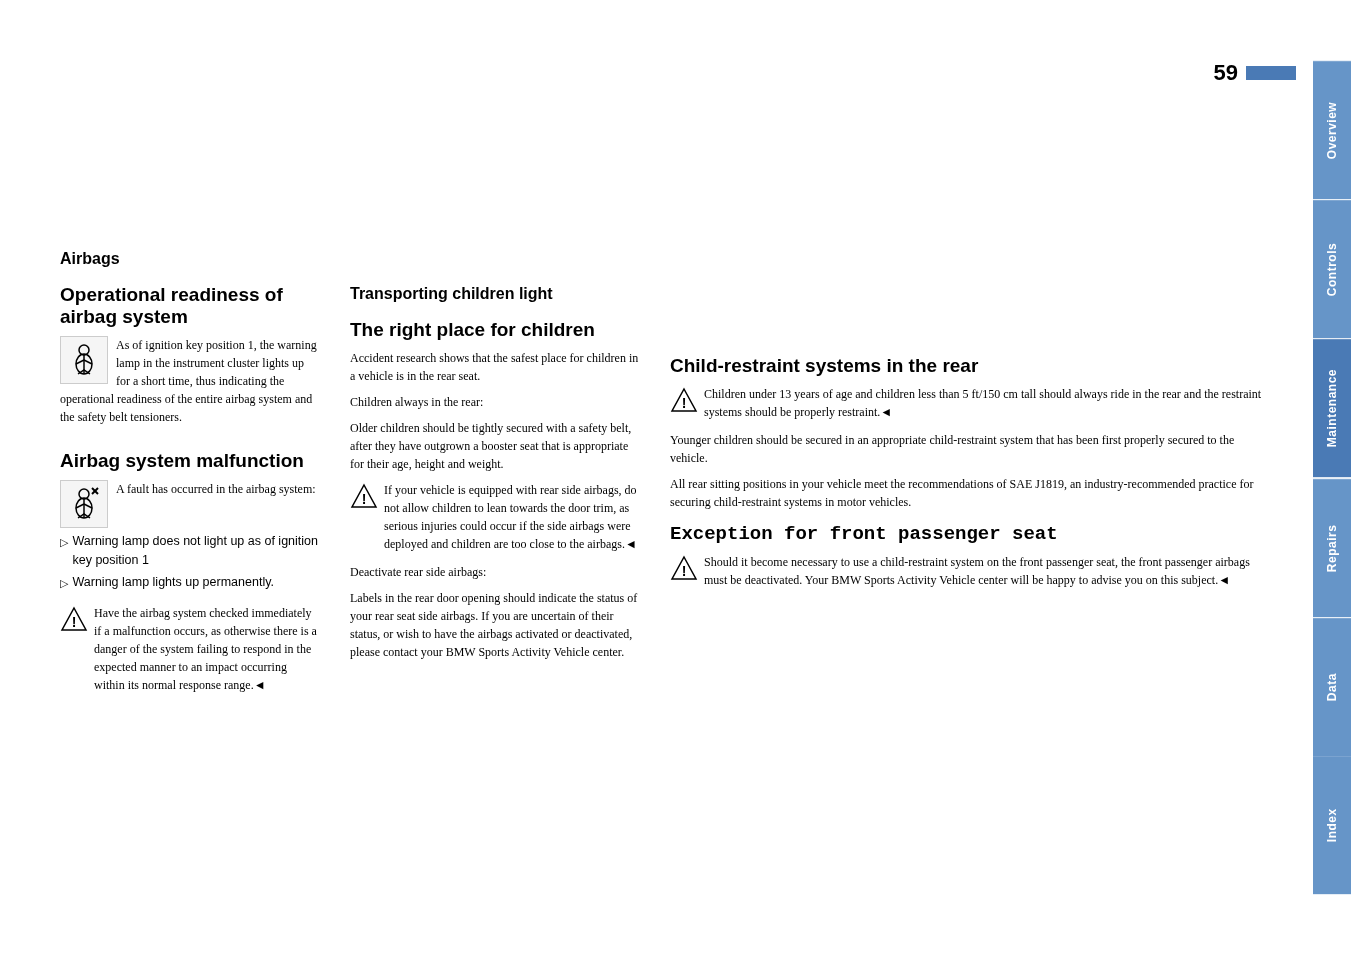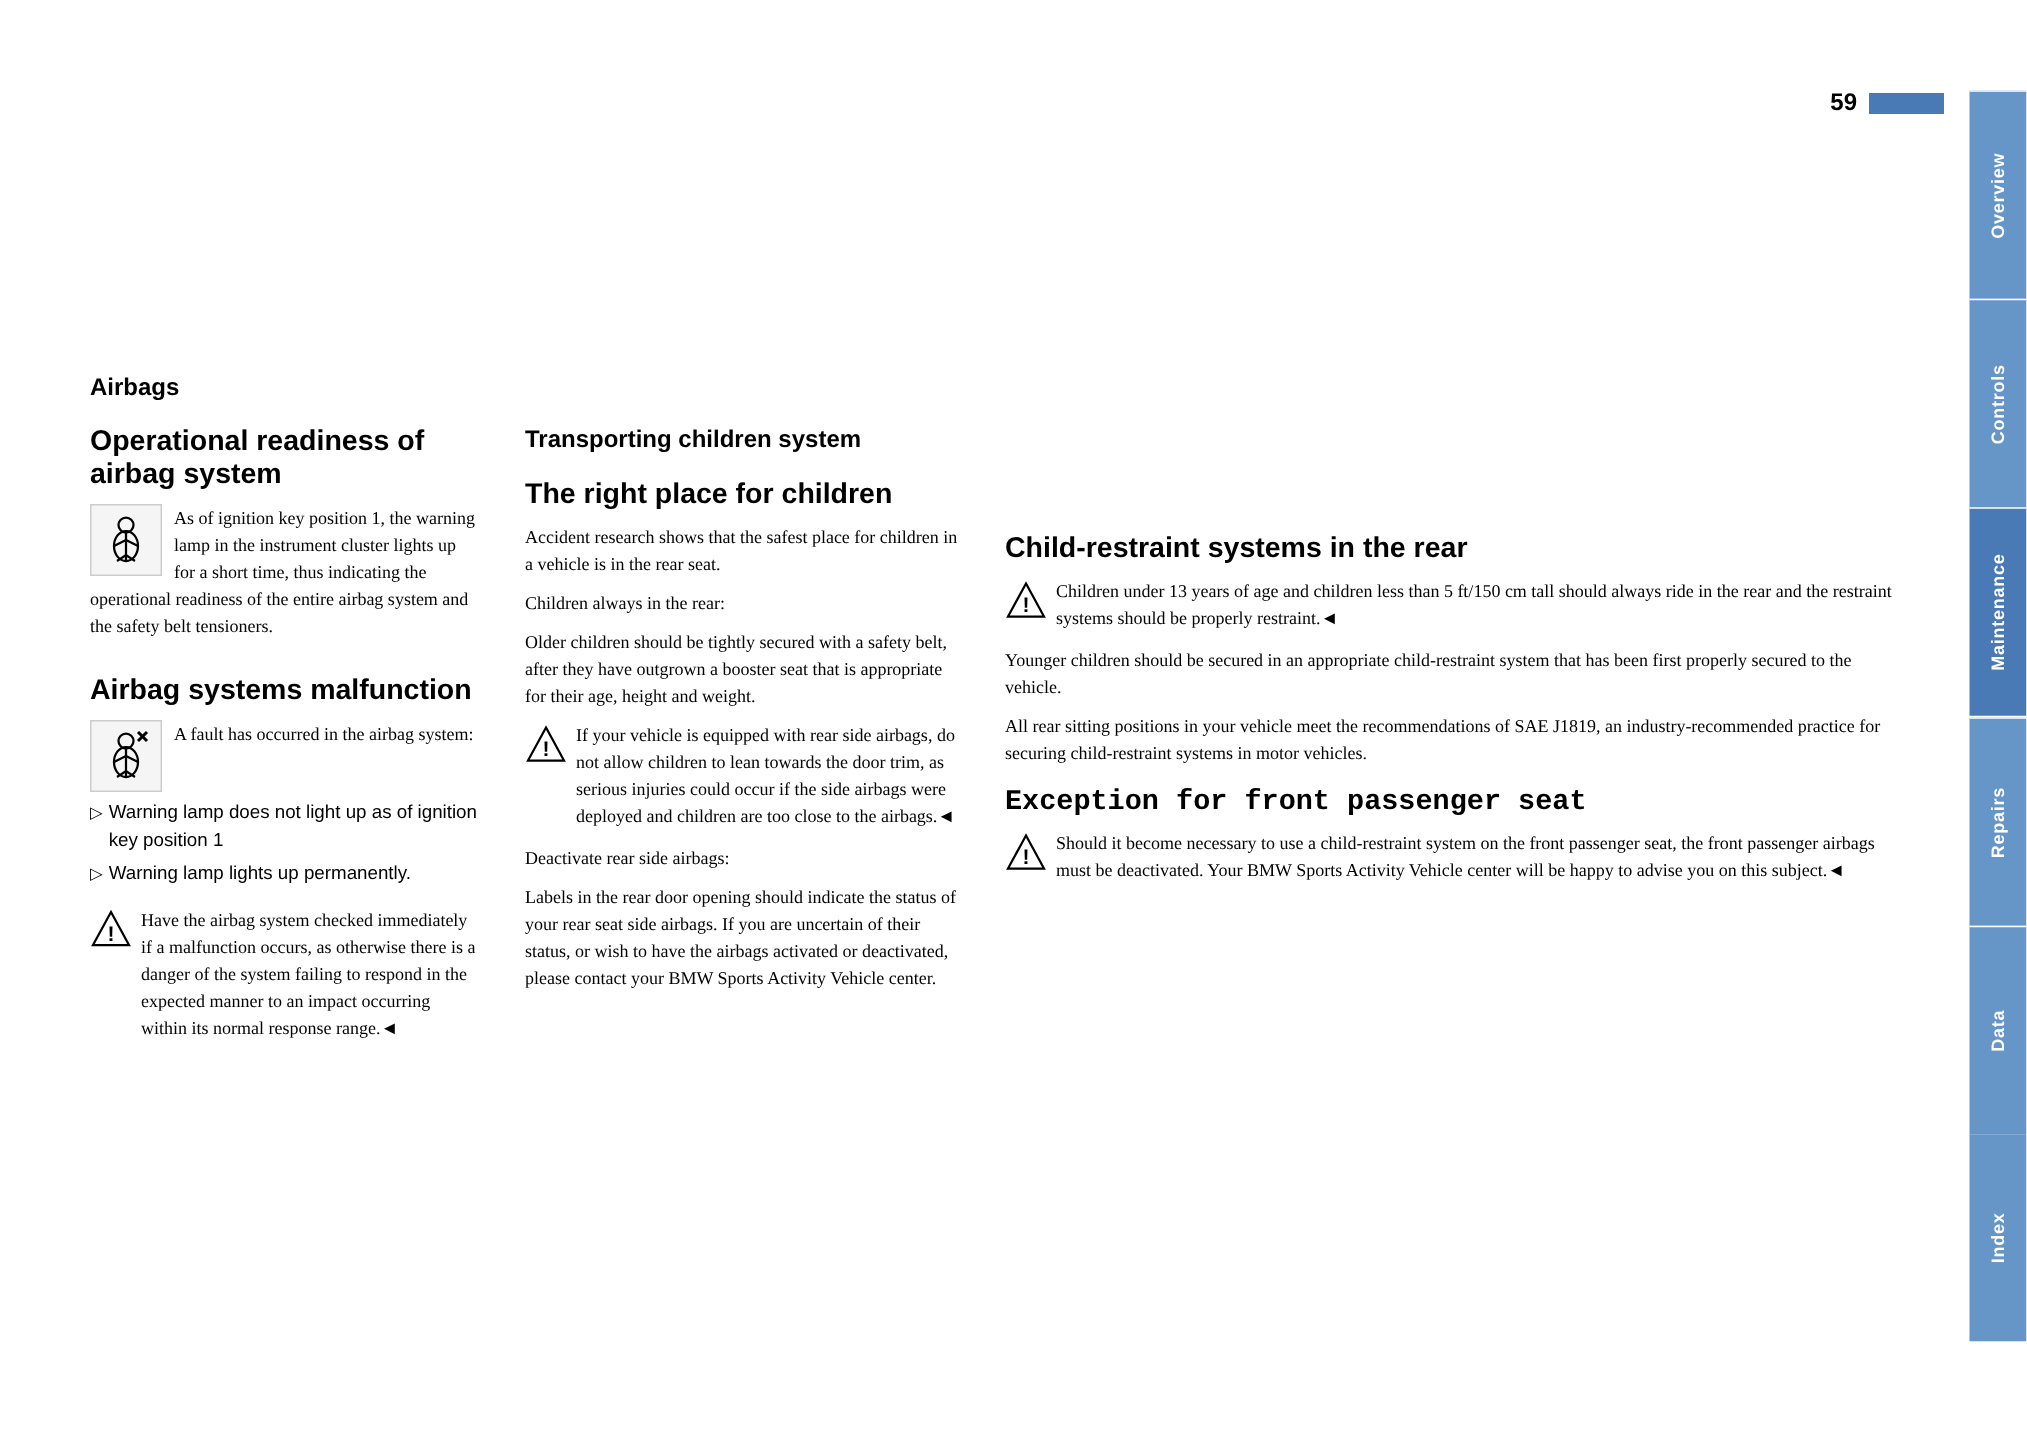--- a/index.html
+++ b/index.html
@@ -151,21 +151,21 @@
       font-size: 11px;
       margin-top: 2px;
     }
   </style>
 </head>
 <body>
 
 <div class="page-container">
 
   <div class="page-number-area" style="position:absolute;top:60px;right:55px;display:flex;align-items:center;gap:8px;">
-    <span style="font-size:16px;font-weight:bold;">59</span>
+    <span style="font-size:22px;font-weight:bold;">59</span>
     <div class="page-bar"></div>
   </div>
 
   <div class="main-content">
 
     <div class="left-column">
       <h2 class="section-title">Airbags</h2>
 
       <div class="clearfix" style="margin-bottom:16px;">
         <h3 class="subsection-title">
@@ -183,21 +183,21 @@
               <path d="M12 32 L18 28 L24 32" fill="none" stroke="#000" stroke-width="1.5"></path>
 
             </svg>
           </div>
           <p>As of ignition key position 1, the warning lamp in the instrument cluster lights up for a short time, thus indicating the operational readiness of the entire airbag system and the safety belt tensioners.</p>
         </div>
       </div>
 
       <div style="margin-bottom:12px;">
         <h3 class="subsection-title">
-          <span>Airbag systems malfunction</span>
+          <span>Airbag system malfunction</span>
         </h3>
         <div class="clearfix">
           <div class="icon-box">
             <svg width="36" height="36" viewBox="0 0 36 36">
               <circle cx="18" cy="8" r="5" fill="none" stroke="#000" stroke-width="1.5"></circle>
               <ellipse cx="18" cy="22" rx="8" ry="10" fill="none" stroke="#000" stroke-width="1.5"></ellipse>
               <line x1="18" y1="13" x2="18" y2="32" stroke="#000" stroke-width="1.5"></line>
               <line x1="18" y1="18" x2="10" y2="22" stroke="#000" stroke-width="1.5"></line>
               <line x1="18" y1="18" x2="26" y2="22" stroke="#000" stroke-width="1.5"></line>
               <path d="M12 32 L18 28 L24 32" fill="none" stroke="#000" stroke-width="1.5"></path>
@@ -224,21 +224,21 @@
               <polygon points="14,2 26,24 2,24" fill="none" stroke="#000" stroke-width="1.5"></polygon>
               <text x="14" y="21" text-anchor="middle" font-size="14" font-weight="bold" fill="#000">!</text>
             </svg>
           </div>
           <p>Have the airbag system checked immediately if a malfunction occurs, as otherwise there is a danger of the system failing to respond in the expected manner to an impact occurring within its normal response range.◄</p>
         </div>
       </div>
     </div>
 
     <div class="middle-column">
-      <h2 class="section-title">Transporting children system</h2>
+      <h2 class="section-title">Transporting children light</h2>
 
       <h3 class="subsection-title">The right place for children</h3>
       <p>Accident research shows that the safest place for children in a vehicle is in the rear seat.</p>
       <p>Children always in the rear:</p>
       <p>Older children should be tightly secured with a safety belt, after they have outgrown a booster seat that is appropriate for their age, height and weight.</p>
 
       <div class="warning-block" style="margin-bottom:10px;">
         <div class="warning-content">
           <div style="flex-shrink:0;margin-top:2px;">
             <svg width="28" height="26" viewBox="0 0 28 26">

